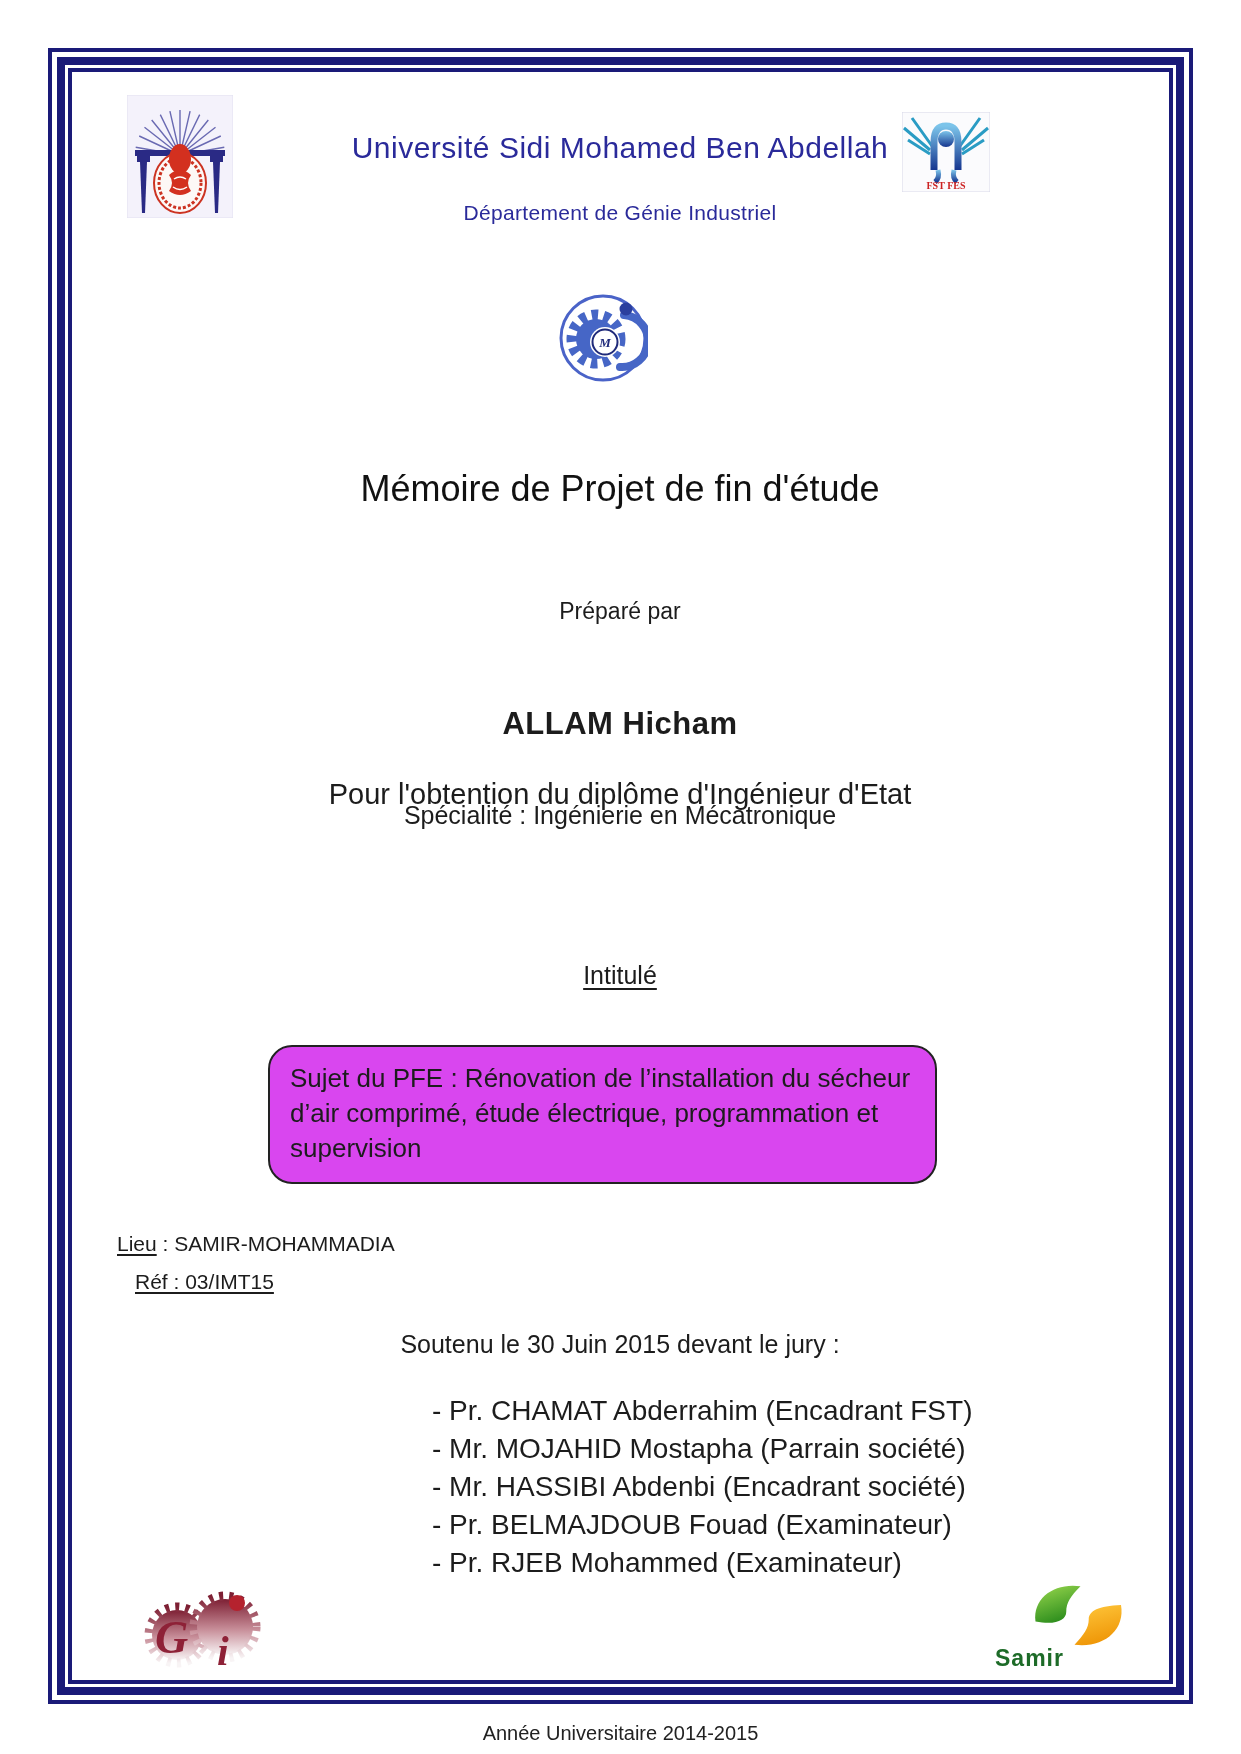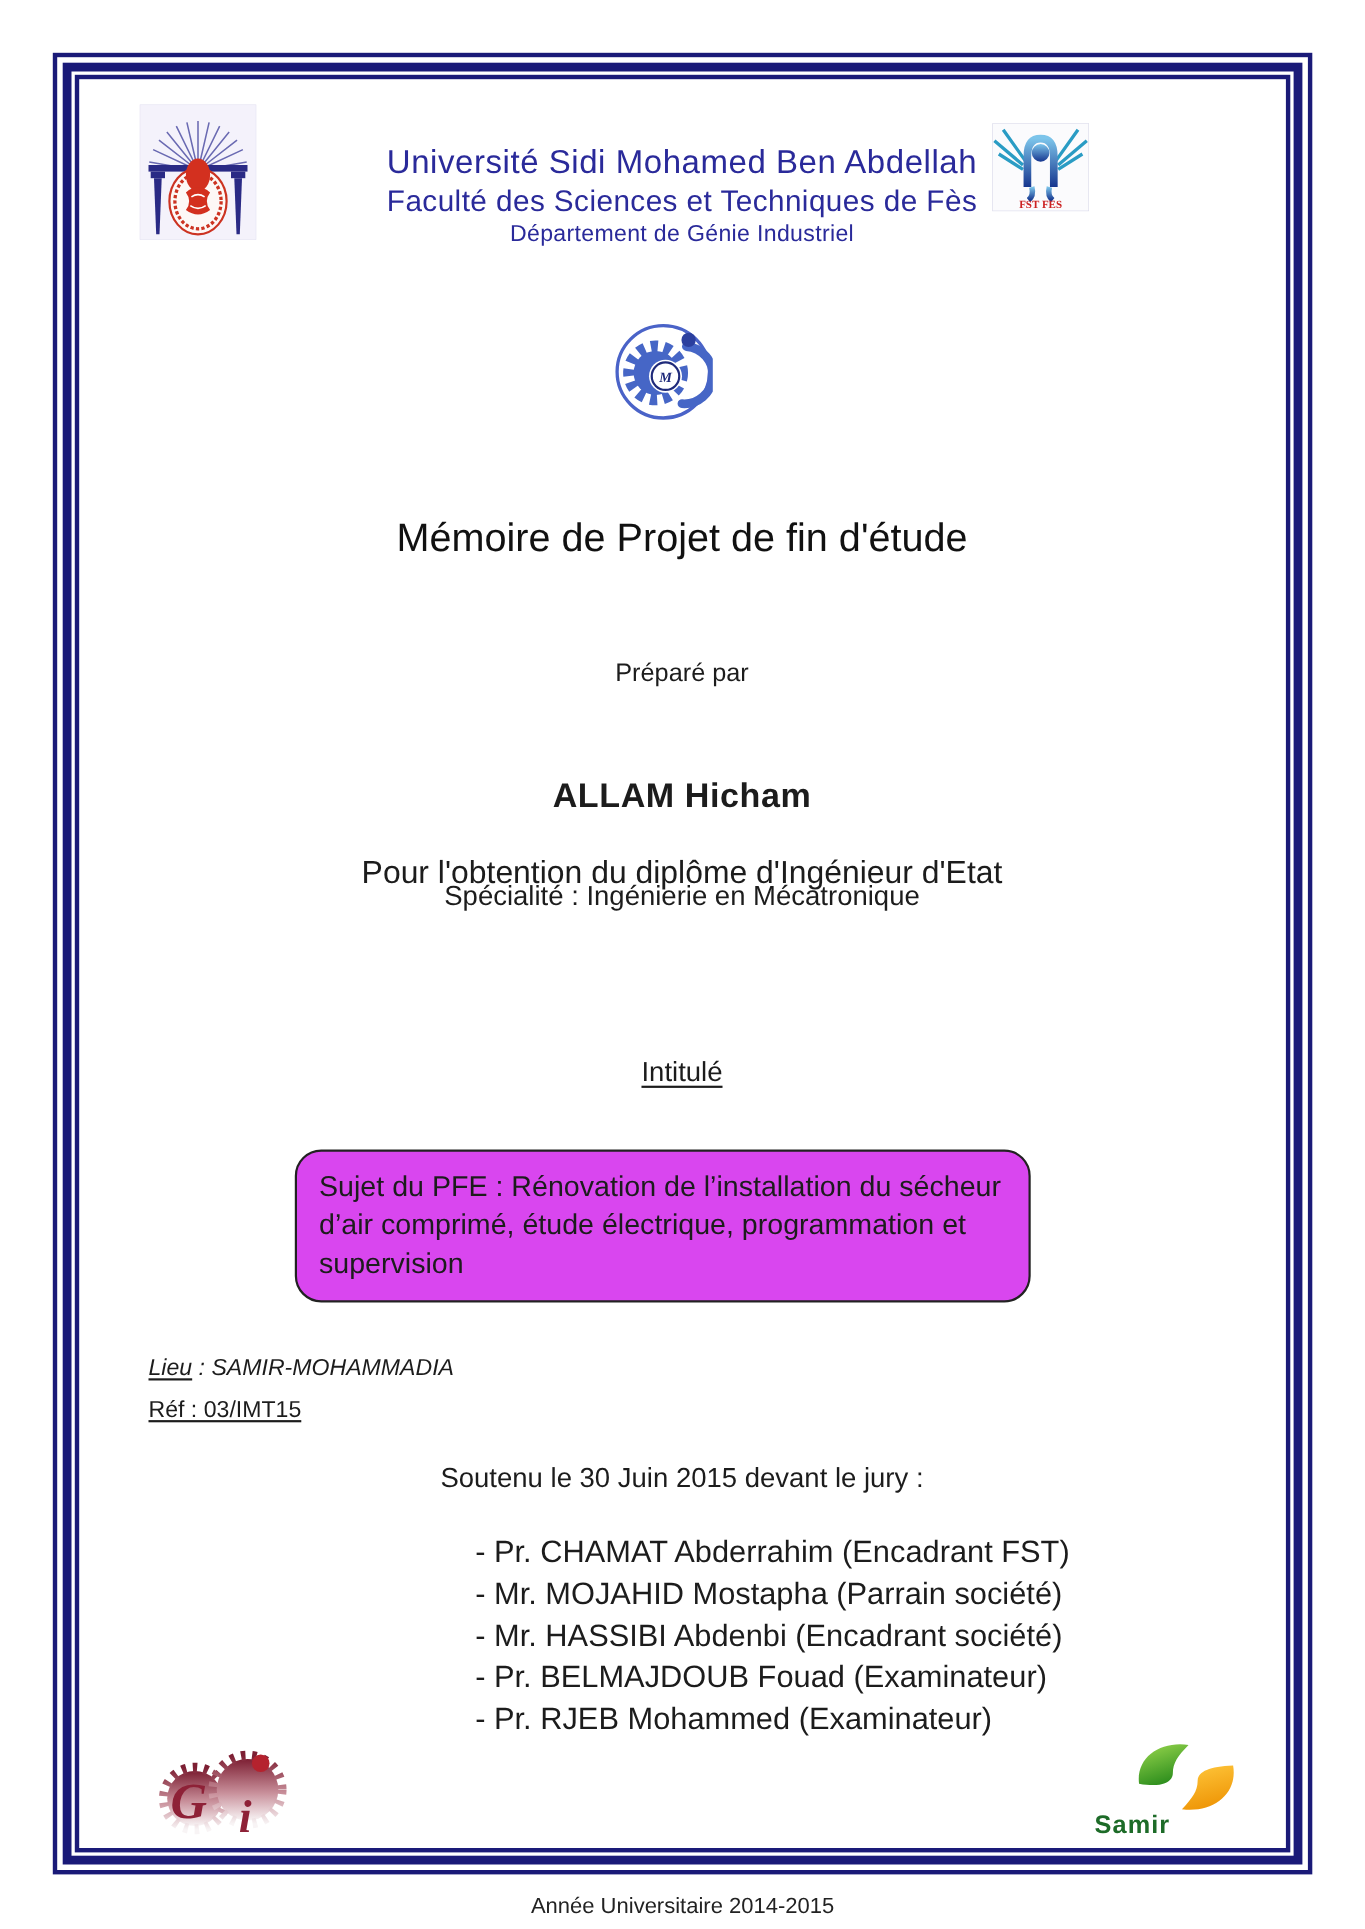--- a/index.html
+++ b/index.html
@@ -35,21 +35,21 @@
   .spec{top:801px;font-size:25px;}
   .intitule{top:961px;font-size:25px;}
   .intitule span{text-decoration:underline;text-underline-offset:4px;}
 
   .subject-box{
     position:absolute;left:268px;top:1045px;width:625px;
     padding:14px 20px 16px 20px;border:2.5px solid #222;border-radius:24px;
     font-size:26px;line-height:35px;text-align:left;background:#d946ef;
   }
 
-  .lieu{position:absolute;left:135px;top:1232px;font-size:21px;font-style:italic;}
+  .lieu{position:absolute;left:117px;top:1232px;font-size:21px;}
   .lieu .u{text-decoration:underline;text-underline-offset:3px;}
   .ref{position:absolute;left:135px;top:1270px;font-size:21px;text-decoration:underline;text-underline-offset:3px;}
 
   .soutenu{top:1330px;font-size:25px;}
 
   .jury{position:absolute;left:432px;top:1392px;font-size:28px;line-height:38px;}
   .jury div{white-space:nowrap;}
 
   .gi{left:133px;top:1585px;width:135px;height:95px;}
   .samir{left:995px;top:1578px;width:135px;height:100px;}
@@ -79,21 +79,20 @@
     <polygon points="13,67 20,67 18,118 15,118" fill="#2a2a85"></polygon>
     <polygon points="86,67 93,67 91,118 88,118" fill="#2a2a85"></polygon>
     <ellipse cx="53" cy="88" rx="26" ry="30" fill="#fdf8f6" stroke="#cc3322" stroke-width="2"></ellipse>
     <ellipse cx="53" cy="88" rx="21" ry="25" fill="none" stroke="#cc3322" stroke-width="3" stroke-dasharray="3 2"></ellipse>
     <ellipse cx="53" cy="64" rx="11" ry="15" fill="#d3301f"></ellipse>
     <path d="M42,80 Q53,70 64,80 Q58,88 64,96 Q53,104 42,96 Q48,88 42,80 Z" fill="#d3301f"></path>
     <path d="M47,84 Q53,80 59,84 M46,92 Q53,97 60,92" stroke="#fff" stroke-width="1.5" fill="none"></path>
   </svg>
 
   <div class="centered h1">Université Sidi Mohamed Ben Abdellah</div>
-  <div class="centered h2">Faculté des Sciences et Techniques de Fès</div>
   <div class="centered h3">Département de Génie Industriel</div>
 
   <svg class="logo fst" viewBox="0 0 88 80">
     <defs>
       <linearGradient id="fstG" x1="0" y1="0" x2="0" y2="1">
         <stop offset="0" stop-color="#7cc4ea"></stop>
           <stop offset="1" stop-color="#16368f"></stop>
       </linearGradient>
     </defs>
     <rect width="88" height="80" fill="#fbfbfd" stroke="#d8d8e8"></rect>

